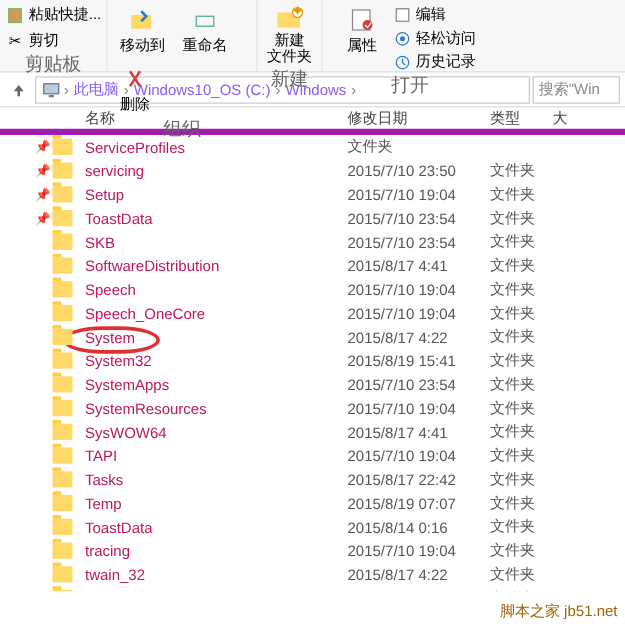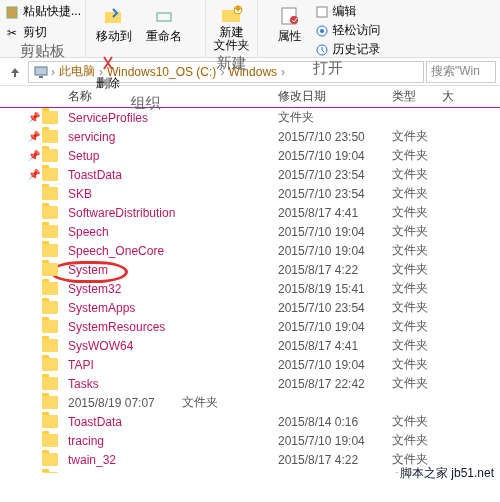--- a/index.html
+++ b/index.html
@@ -9,38 +9,38 @@
 .rgroup-label{font-size:15px;color:#666;padding-bottom:2px}
 .ritems{display:flex;flex-wrap:wrap;gap:2px;padding-top:2px}
 .ritem-sm{display:flex;align-items:center;gap:3px;padding:1px 4px;cursor:pointer;white-space:nowrap}
 .ritem-lg{display:flex;flex-direction:column;align-items:center;padding:2px 6px;cursor:pointer}
 .ricon{width:16px;height:16px;display:inline-flex;align-items:center;justify-content:center}
 .ricon-lg{width:24px;height:24px;display:flex;align-items:center;justify-content:center}
 .rcol{display:flex;flex-direction:column}
 .breadcrumb{height:28px;border-bottom:1px solid #ddd;display:flex;align-items:center;padding:0 4px;gap:2px}
 .nav-btn{width:22px;height:22px;display:flex;align-items:center;justify-content:center;border-radius:2px;cursor:pointer}
 .bc-path{flex:1;display:flex;align-items:center;height:22px;border:1px solid #ccc;padding:0 4px;gap:2px}
-.bc-seg{color:#a16207;cursor:pointer;padding:0 2px}
+.bc-seg{color:#8b5cf6;cursor:pointer;padding:0 2px}
 .bc-sep{color:#888}
 .search{width:70px;height:22px;border:1px solid #ccc;padding:0 4px;color:#888;display:flex;align-items:center;overflow:hidden}
-.columns{height:22px;border-bottom:1px solid #a21caf;display:flex;align-items:center;padding-left:68px;color:#444}
+.columns{height:22px;border-bottom:5px solid #a21caf;display:flex;align-items:center;padding-left:68px;color:#444}
 .col-name{width:210px}
 .col-date{width:114px}
 .col-type{width:50px}
 .list{height:365px;overflow:hidden;position:relative}
 .row{display:flex;align-items:center;height:19px;padding-left:28px}
 .pin{width:14px;color:#888;font-size:10px}
 .ficon{width:26px;display:flex;align-items:center}
 .folder{width:16px;height:13px;background:#ffd968;border-radius:1px;position:relative}
 .folder:before{content:"";position:absolute;top:-3px;left:0;width:7px;height:3px;background:#ffcf40;border-radius:1px 1px 0 0}
 .fname{width:210px;color:#be185d;overflow:hidden;text-overflow:ellipsis;white-space:nowrap}
 .fdate{width:114px;color:#555}
 .ftype{width:50px;color:#555}
 .highlight{position:absolute;border:3px solid #e03030;border-radius:50%/60%;width:78px;height:22px;left:50px;top:153px;pointer-events:none}
-.watermark{position:absolute;right:6px;bottom:20px;color:#0f172a;font-size:12px}
+.watermark{position:absolute;right:6px;bottom:4px;color:#a16207;font-size:12px}
 svg{display:block}
 </style>
 </head>
 <body>
 
 <div class="ribbon">
   <div class="rgroup" style="width:86px">
     <div class="rcol ritems">
       <div class="ritem-sm">
         <span class="ricon">
@@ -316,20 +316,21 @@
       </span>
       <span class="fname">Tasks</span>
       <span class="fdate">2015/8/17 22:42</span>
       <span class="ftype">文件夹</span>
     </div>
     <div class="row">
       <span class="pin"></span>
       <span class="ficon">
         <span class="folder"></span>
       </span>
+      <span class="fname">Temp</span>
       <span class="fdate">2015/8/19 07:07</span>
       <span class="ftype">文件夹</span>
     </div>
     <div class="row">
       <span class="pin"></span>
       <span class="ficon">
         <span class="folder"></span>
       </span>
       <span class="fname">ToastData</span>
       <span class="fdate">2015/8/14 0:16</span>

